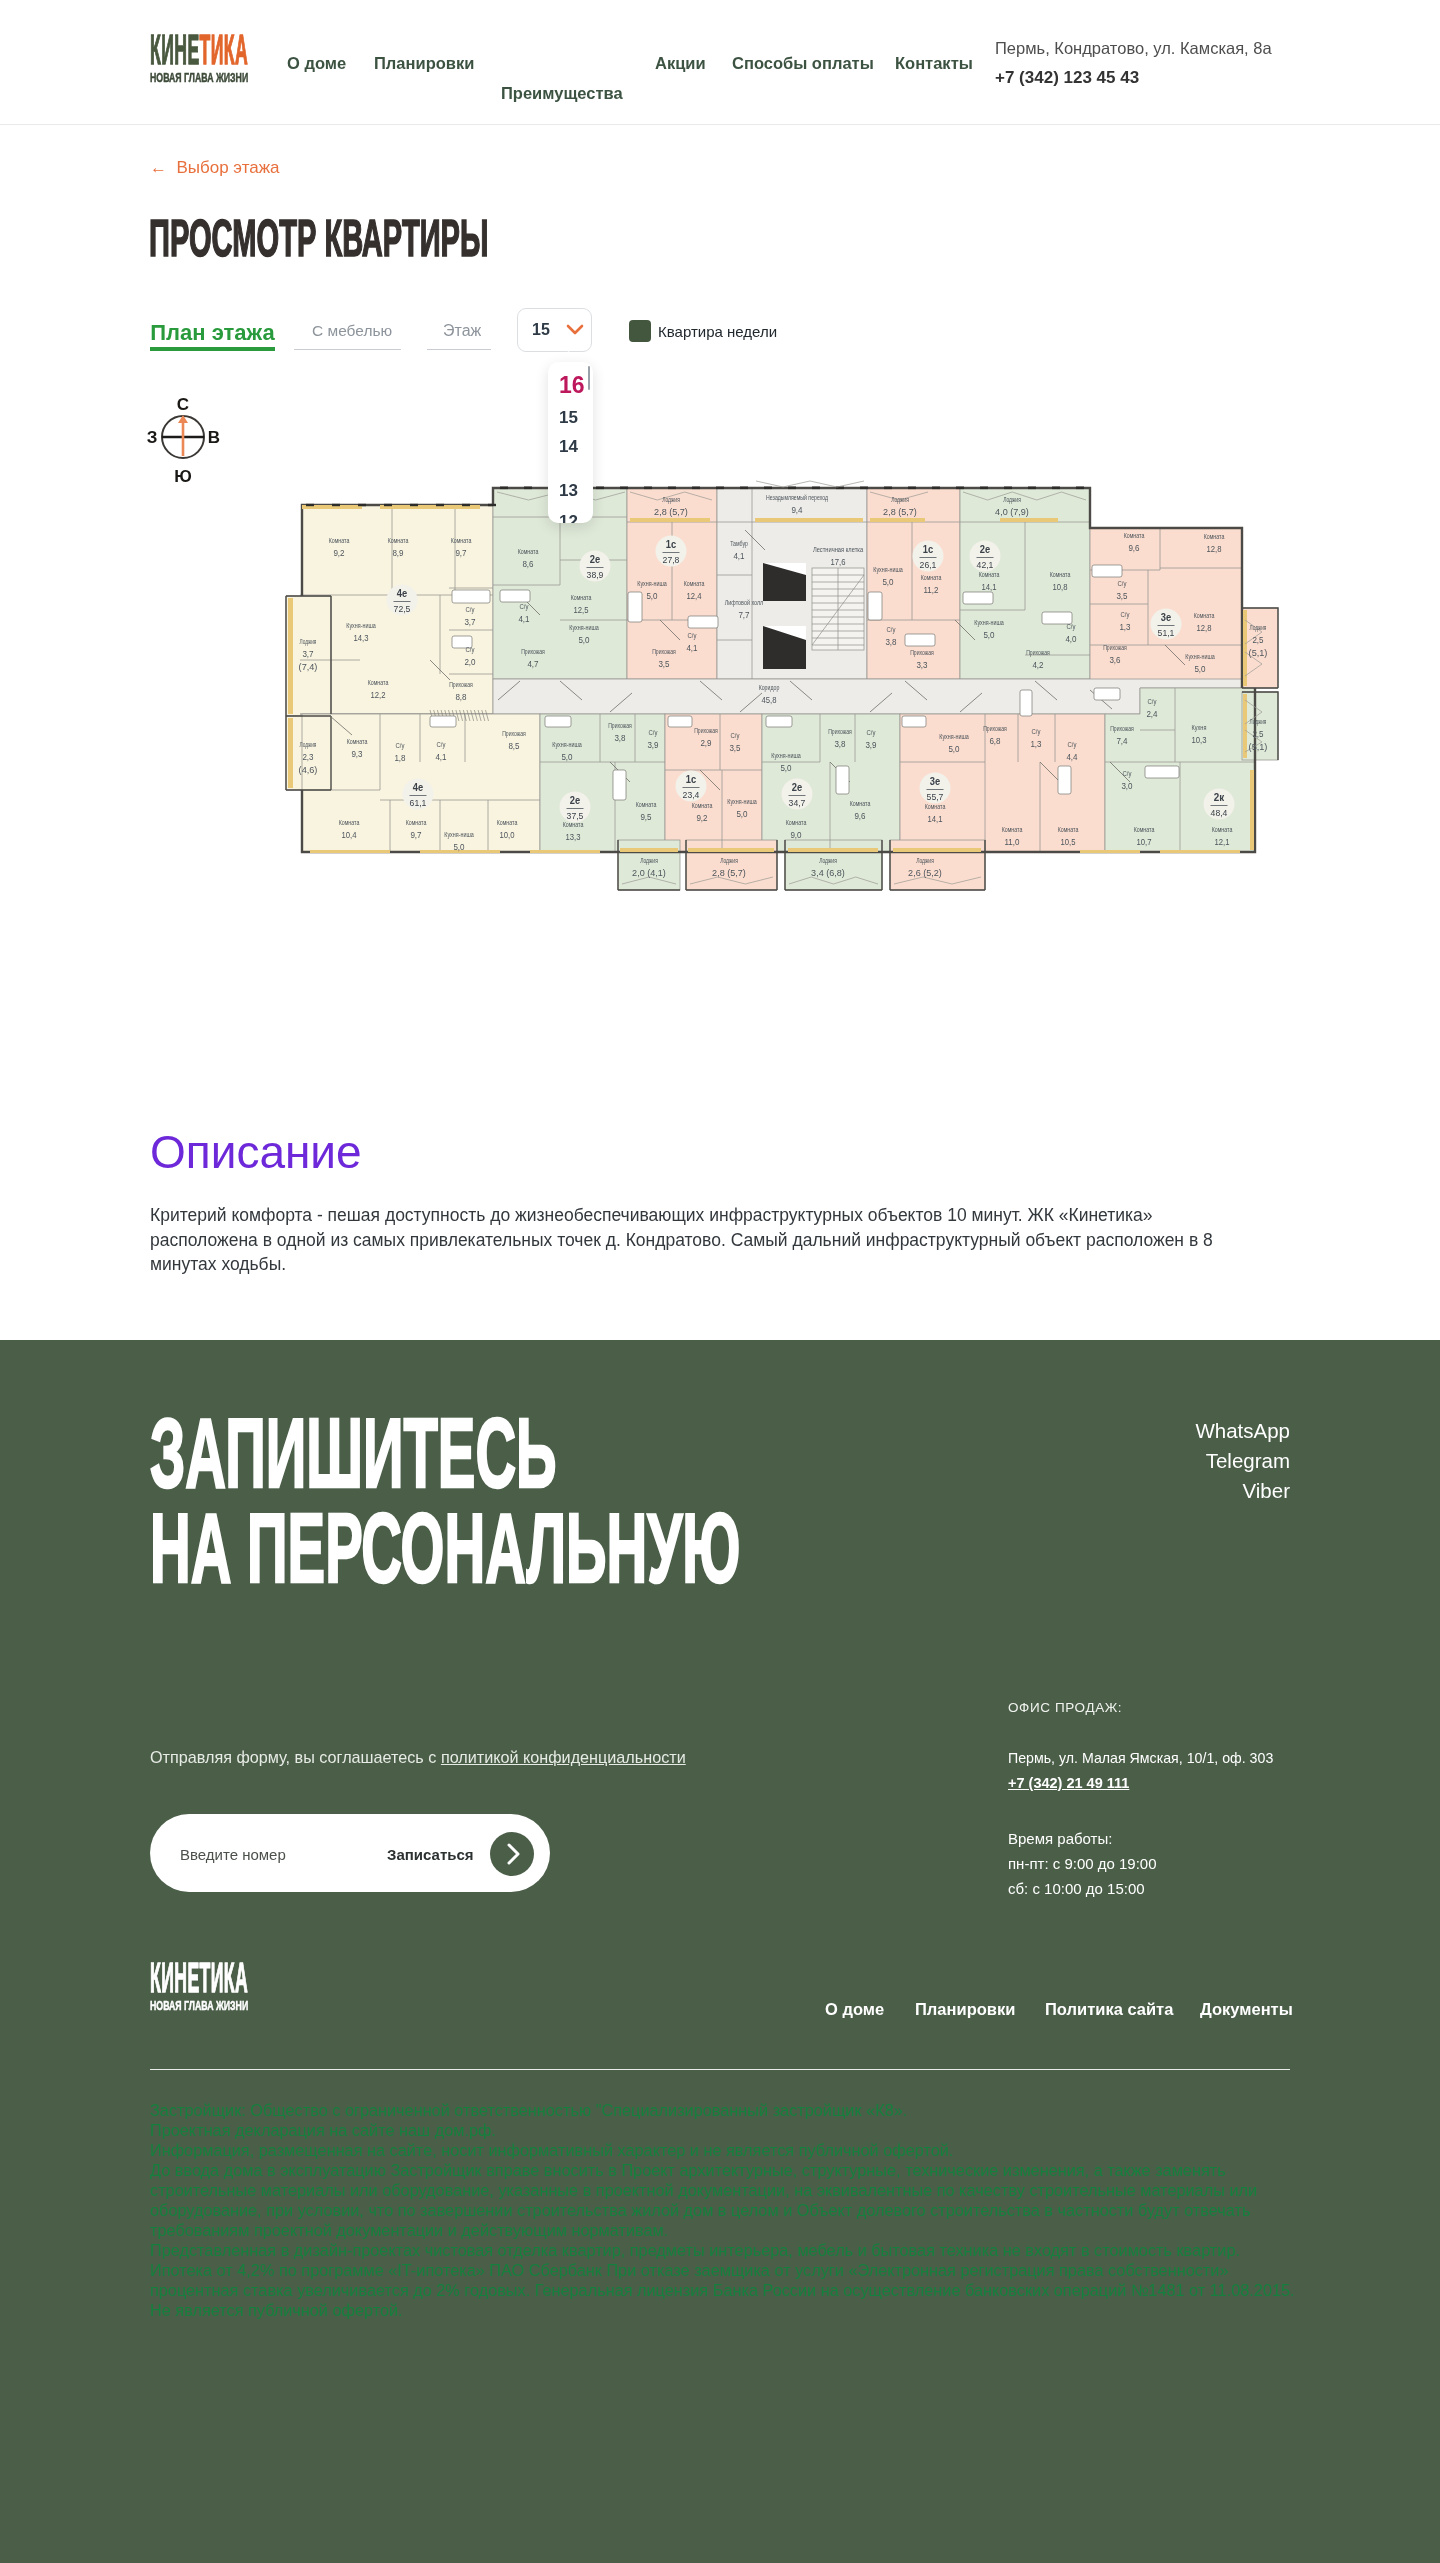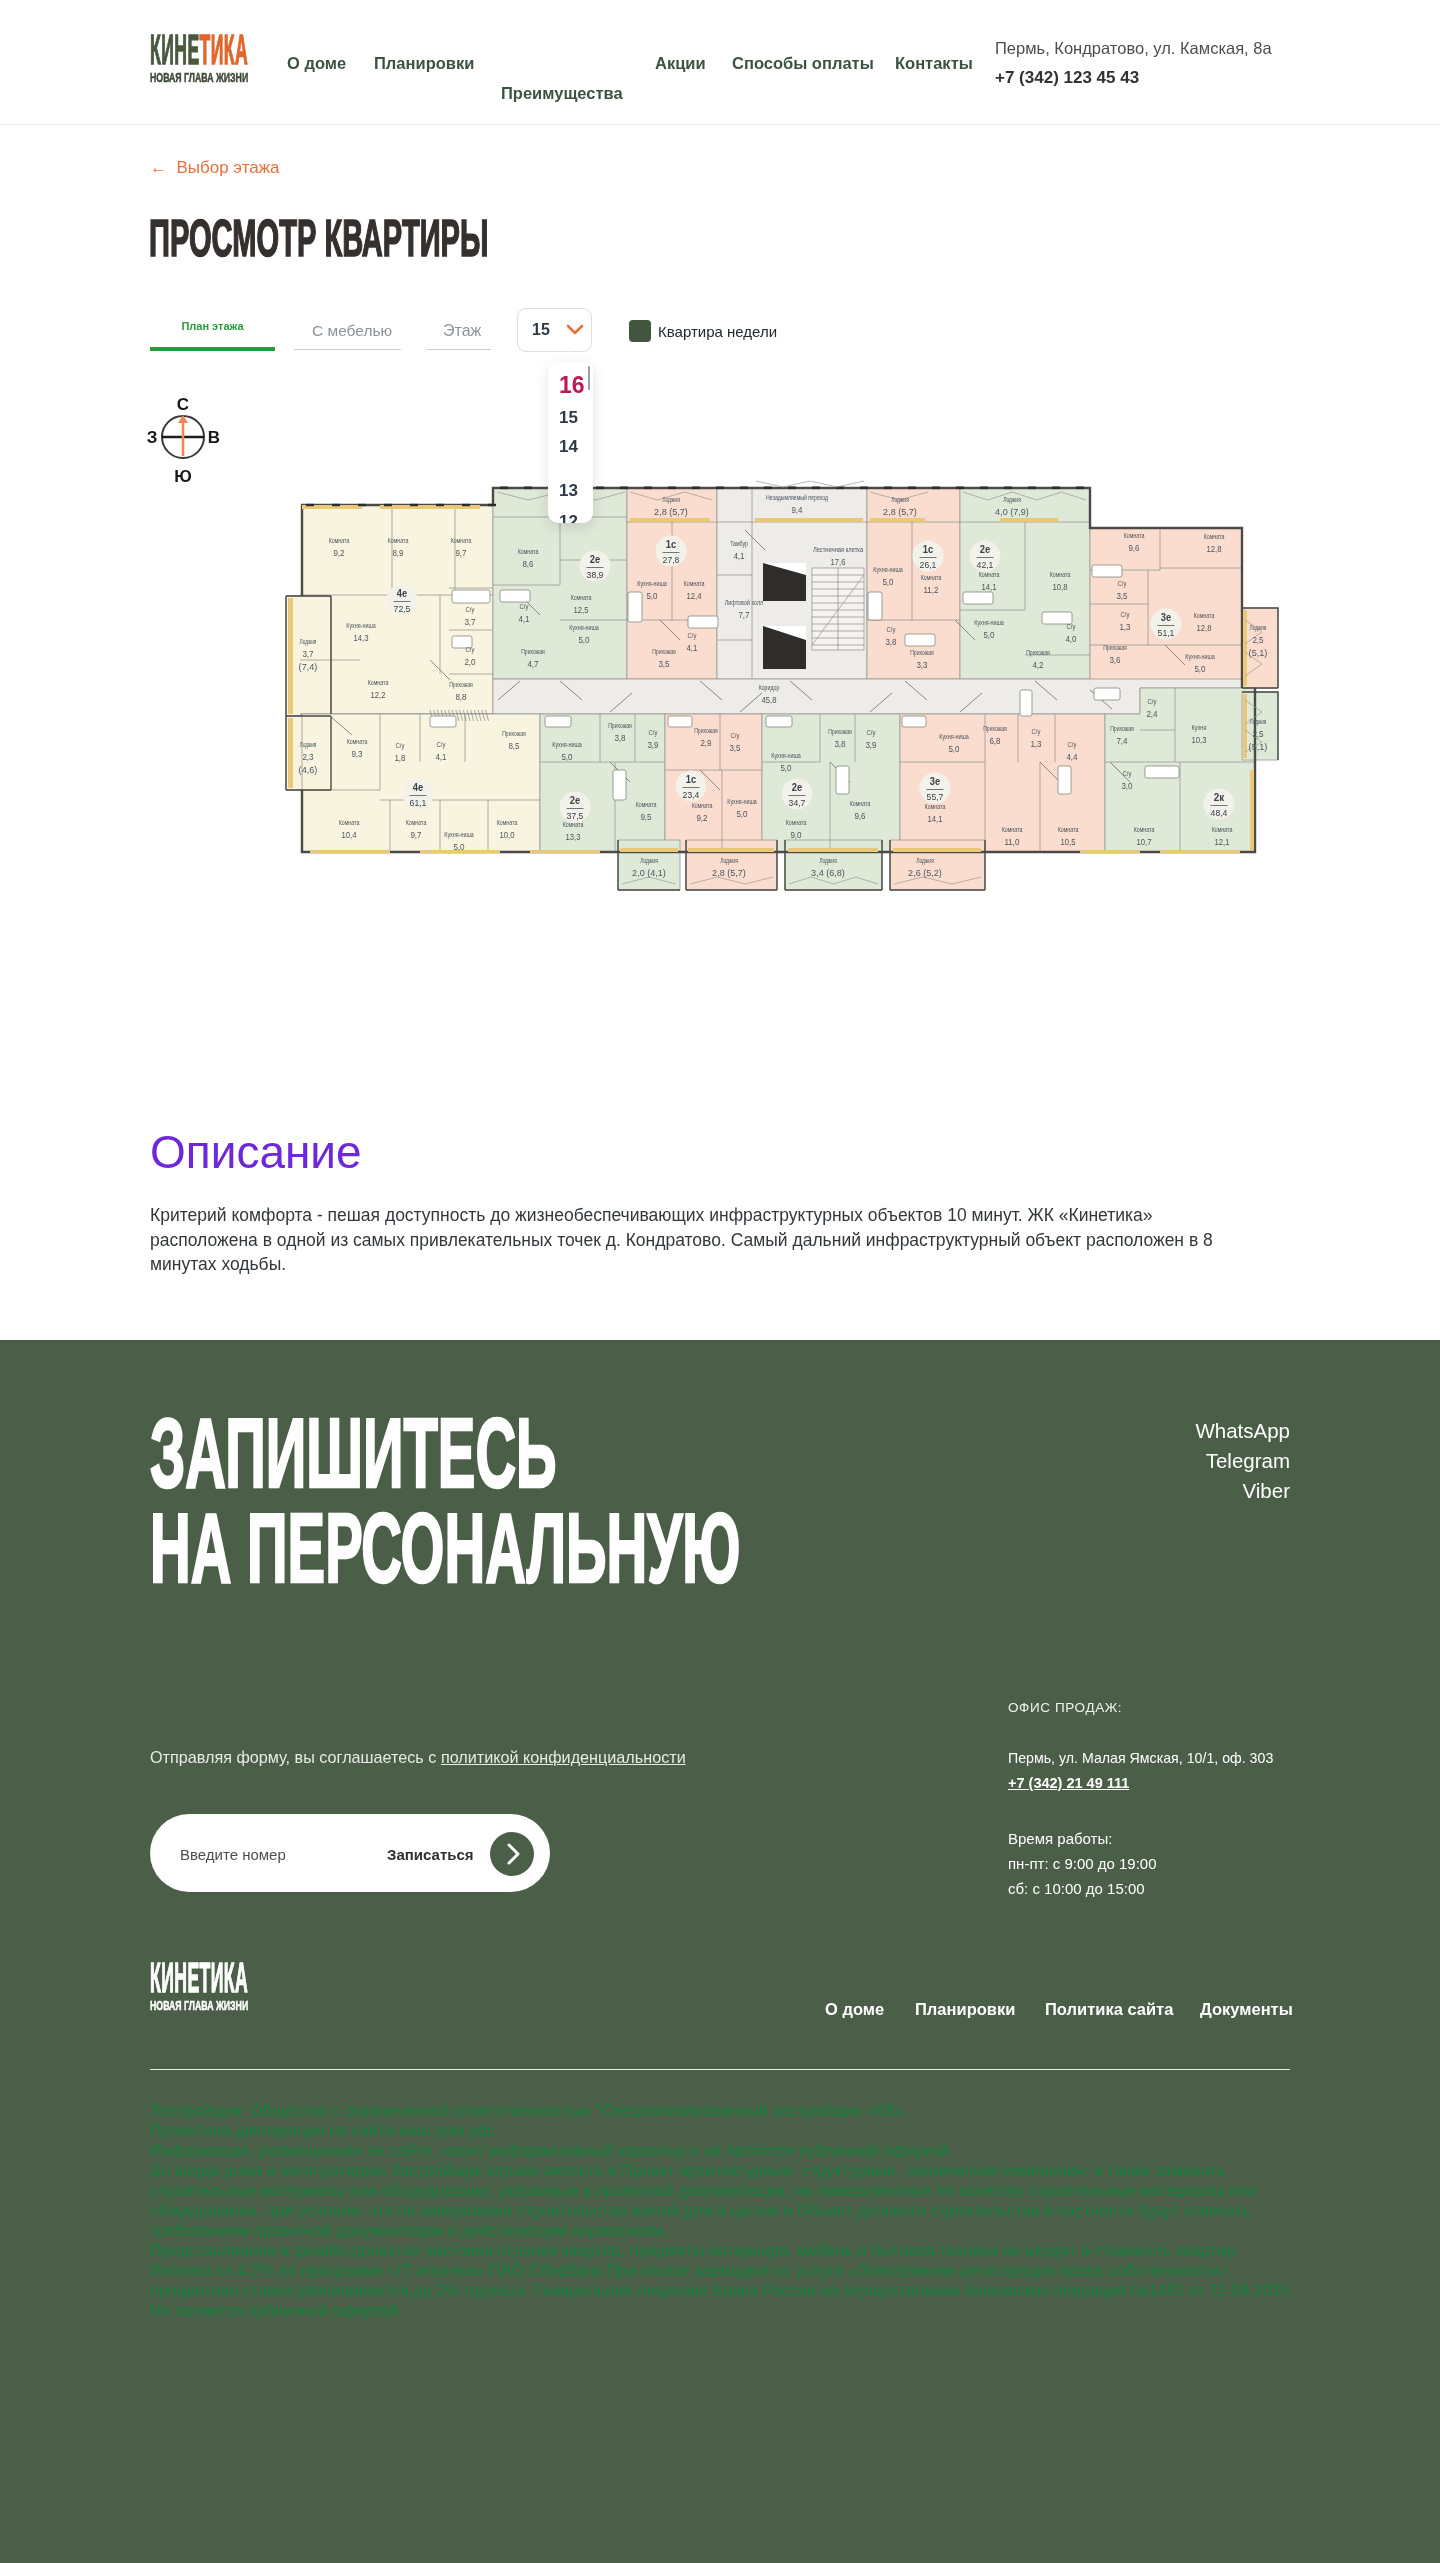--- a/index.html
+++ b/index.html
@@ -30,21 +30,21 @@
 <div class="abs" style="left:995px;top:39px;font-size:16.5px;color:#4e4e4e;">Пермь, Кондратово, ул. Камская, 8а</div>
 
 <div class="abs" style="left:995px;top:68px;font-size:17px;font-weight:bold;color:#333;">+7 (342) 123 45 43</div>
 
 <div class="abs" style="left:150px;top:158px;font-size:17px;color:#e8703c;">←&nbsp; Выбор этажа</div>
 
 <div class="abs" style="left:149px;top:208px;">
   <span class="cond" style="transform:scaleX(0.56);font-size:52px;color:#35302e;-webkit-text-stroke:1.6px #35302e;">ПРОСМОТР КВАРТИРЫ</span>
 </div>
 
-<div class="abs" style="left:150px;top:320px;width:125px;text-align:center;font-size:11px;font-weight:bold;color:#2a9b3d;">План этажа</div>
+<div class="abs" style="left:150px;top:320px;width:125px;text-align:center;font-size:22px;font-weight:bold;color:#2a9b3d;">План этажа</div>
 <div class="abs" style="left:150px;top:347px;width:125px;height:4px;background:#2a9b3d;"></div>
 
 <div class="abs" style="left:312px;top:322px;font-size:15.5px;color:#8d949b;">С мебелью</div>
 <div class="abs" style="left:294px;top:349px;width:107px;height:1px;background:#c9ccd0;"></div>
 
 <div class="abs" style="left:443px;top:322px;font-size:16px;color:#8d949b;">Этаж</div>
 <div class="abs" style="left:427px;top:349px;width:64px;height:1px;background:#c9ccd0;"></div>
 
 <div class="abs" style="left:517px;top:308px;width:75px;height:44px;border:1px solid #dcdfe2;border-radius:9px;background:#fff;"></div>
 <div class="abs" style="left:532px;top:321px;font-size:16px;font-weight:bold;color:#2e3a46;">15</div>

